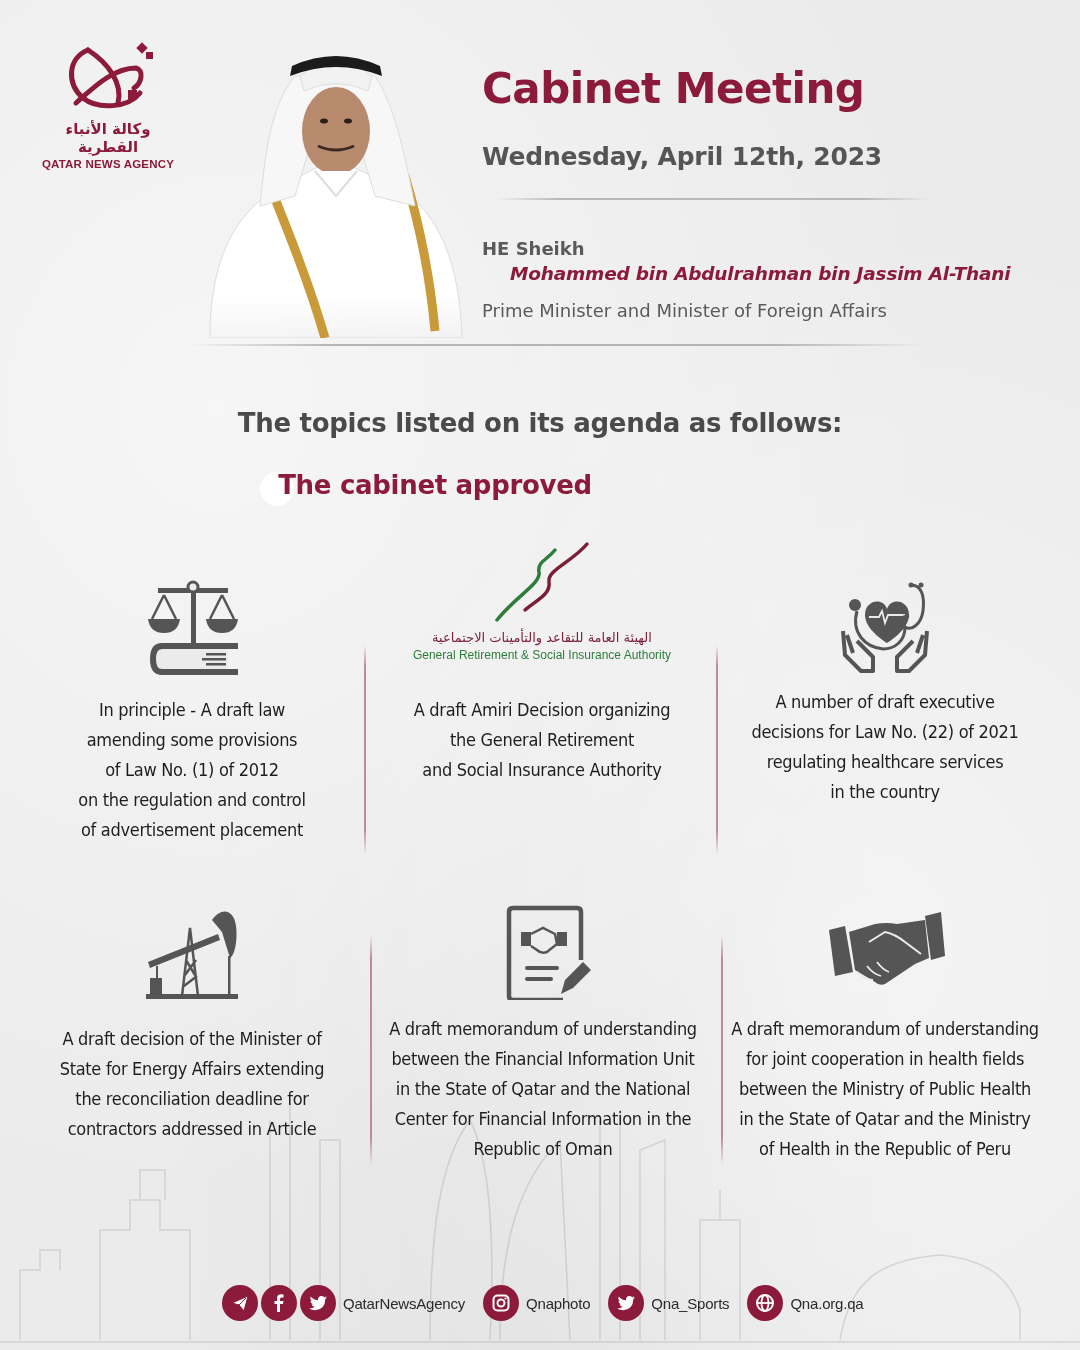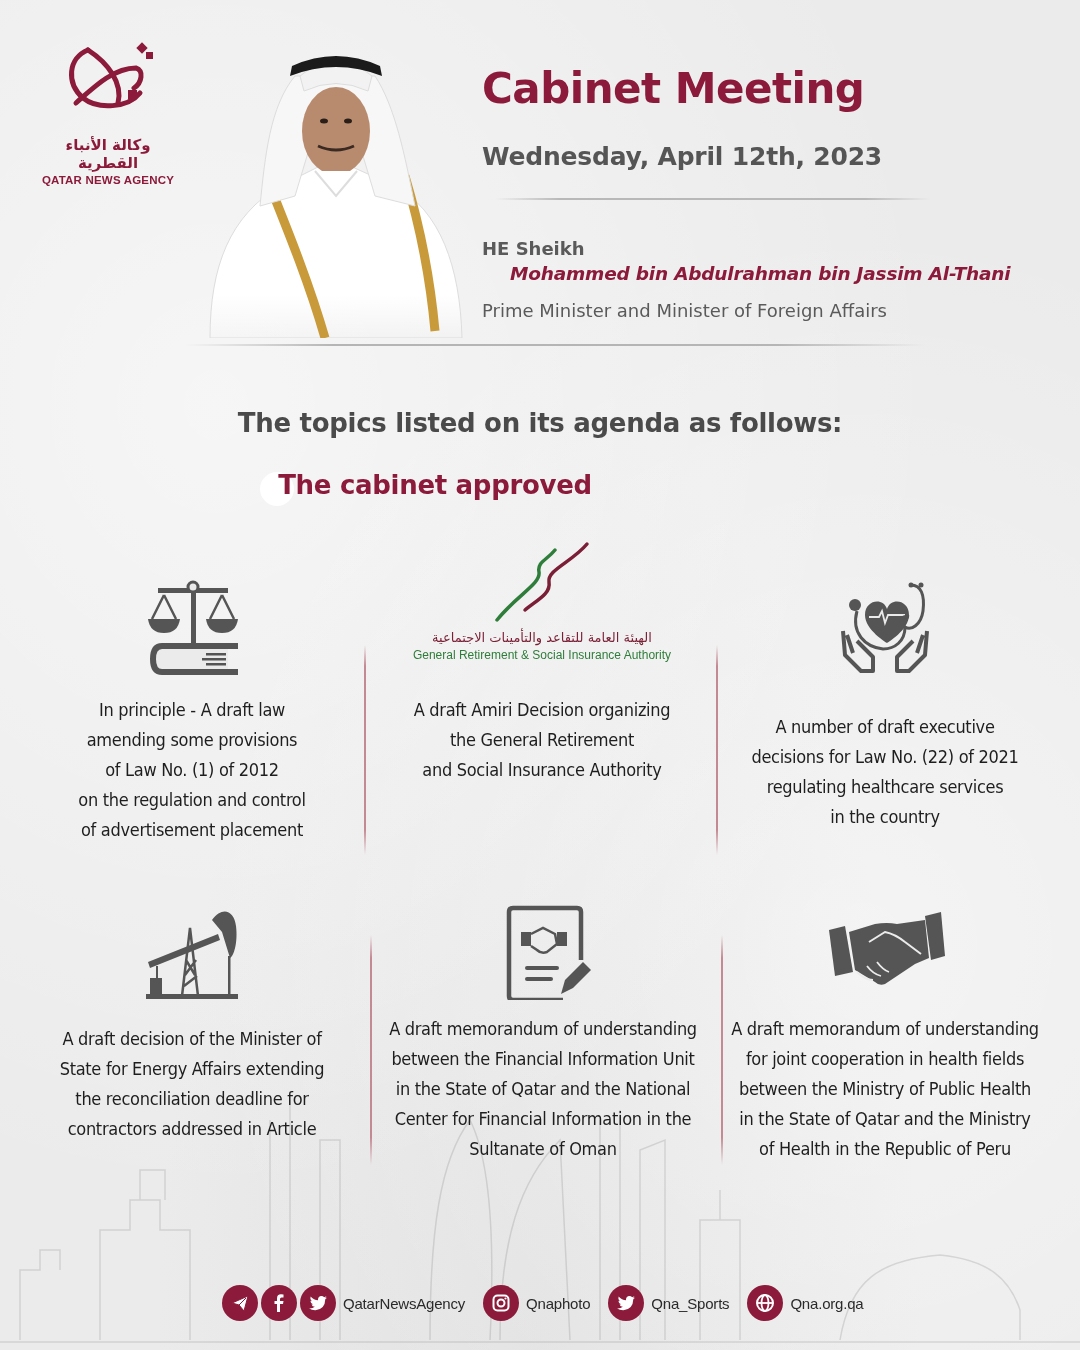--- a/index.html
+++ b/index.html
@@ -12,21 +12,21 @@
       radial-gradient(ellipse at 20% 30%, rgba(255,255,255,0.55), rgba(255,255,255,0) 60%),
       radial-gradient(ellipse at 80% 70%, rgba(255,255,255,0.45), rgba(255,255,255,0) 55%),
       radial-gradient(ellipse at 50% 100%, rgba(210,210,210,0.4), rgba(210,210,210,0) 50%);
     color: #222;
   }
   .abs { position: absolute; }
 
   
   #logo { left: 38px; top: 38px; width: 140px; text-align: center; }
   #logo svg { display: block; margin: 0 auto; }
-  #logo .ar { font-family: "DejaVu Sans", sans-serif; font-size: 15px; color: #8c1a3a; font-weight: bold; margin-top: 18px; direction: rtl; }
+  #logo .ar { font-family: "DejaVu Sans", sans-serif; font-size: 15px; color: #8c1a3a; font-weight: bold; margin-top: 2px; direction: rtl; }
   #logo .en { font-family: "Liberation Sans", sans-serif; font-size: 11.5px; font-weight: bold; color: #8c1a3a; letter-spacing: 0.2px; margin-top: 2px; }
 
   
   #portrait { left: 200px; top: 46px; width: 270px; height: 292px; }
   #portrait-rule { left: 185px; top: 344px; width: 740px; height: 2px;
     background: linear-gradient(to right, rgba(170,170,170,0), #b5b5b5 20%, #b5b5b5 80%, rgba(170,170,170,0)); }
 
   
   #title { left: 482px; top: 64px; font-family: "DejaVu Sans", sans-serif; font-weight: bold; font-size: 42px; color: #8c1a3a; letter-spacing: -0.5px; }
   #date { left: 482px; top: 142px; font-family: "DejaVu Sans", sans-serif; font-weight: bold; font-size: 25px; color: #555; letter-spacing: -0.2px; }
@@ -186,21 +186,21 @@
       <path d="M30 40 C30 25 48 22 52 34 C56 22 74 25 74 40 C74 55 52 68 52 68 C52 68 30 55 30 40 Z" fill="#555"></path>
       <path d="M34 42 H44 L47 36 L50 48 L53 40 H70" stroke="#ebebeb" stroke-width="1.8" fill="none"></path>
       <path d="M76 10 C86 10 90 20 88 36 C86 50 76 56 70 52 C64 48 66 40 74 42" stroke="#555" stroke-width="3" fill="none"></path>
       <circle cx="76" cy="10" r="2.5" fill="#555"></circle>
         <circle cx="86" cy="10" r="2.5" fill="#555"></circle>
       <path d="M22 36 C16 58 30 72 48 74 C60 74 70 66 70 52" stroke="#555" stroke-width="3" fill="none"></path>
       <path d="M8 56 L10 80 L26 96 H38 V82 L22 66 M12 60 L18 78" stroke="#555" stroke-width="4" fill="none" stroke-linejoin="round"></path>
       <path d="M92 56 L90 80 L74 96 H62 V82 L78 66 M88 60 L82 78" stroke="#555" stroke-width="4" fill="none" stroke-linejoin="round"></path>
     </svg>
   </div>
-  <div class="text" style="margin-top:27px;">
+  <div class="text" style="margin-top:2px;">
     <div>A number of draft executive</div>
     <div>decisions for Law No. (22) of 2021</div>
     <div>regulating healthcare services</div>
     <div>in the country</div>
   </div>
 </div>
 
 <div class="item" style="left:22px; top:890px;">
   <div class="icon-box">
     <svg width="100" height="100" viewBox="0 0 100 100">
@@ -230,21 +230,21 @@
       <rect x="32" y="66" width="34" height="4" rx="2" fill="#555"></rect>
       <rect x="32" y="77" width="28" height="4" rx="2" fill="#555"></rect>
       <path d="M68 94 L72 80 L90 62 L98 70 L80 88 Z" fill="#555"></path>
     </svg>
   </div>
   <div class="text" style="margin-top:4px;">
     <div>A draft memorandum of understanding</div>
     <div>between the Financial Information Unit</div>
     <div>in the State of Qatar and the National</div>
     <div>Center for Financial Information in the</div>
-    <div>Sultanate of Oman</div>
+    <div>Republic of Oman</div>
   </div>
 </div>
 
 <div class="item" style="left:715px; top:890px;">
   <div class="icon-box">
     <svg width="120" height="80" viewBox="0 0 120 80">
       <path d="M4 20 L20 16 L28 62 L10 66 Z" fill="#555"></path>
       <path d="M100 6 L116 2 L120 46 L106 50 Z" fill="#555"></path>
       <path d="M24 22 L50 14 Q62 12 72 14 L100 10 L104 48 L90 54 L60 74 Q54 76 50 72 L30 60 Z" fill="#555"></path>
       <path d="M32 62 Q40 70 48 70 M42 56 Q48 64 56 66 M52 52 Q58 60 64 62" stroke="#ebebeb" stroke-width="1.8" fill="none"></path>

